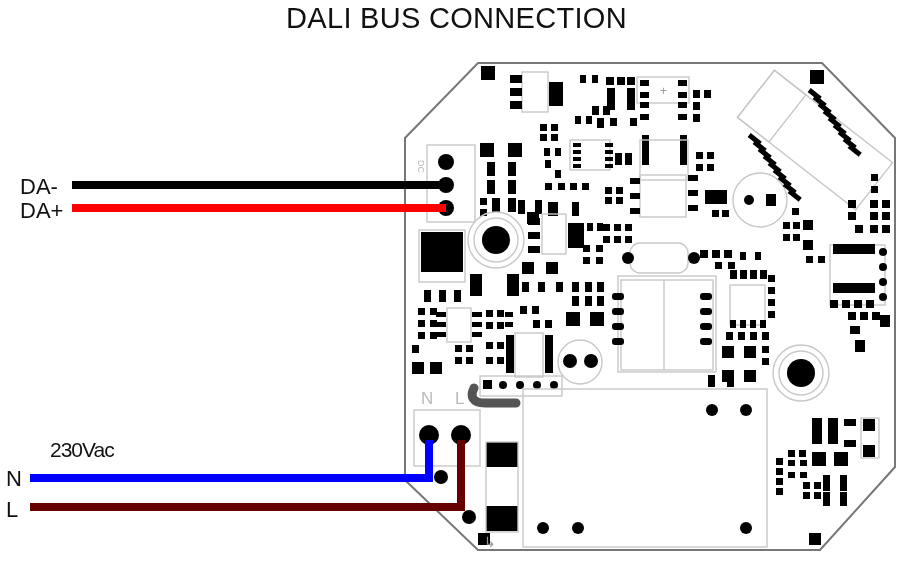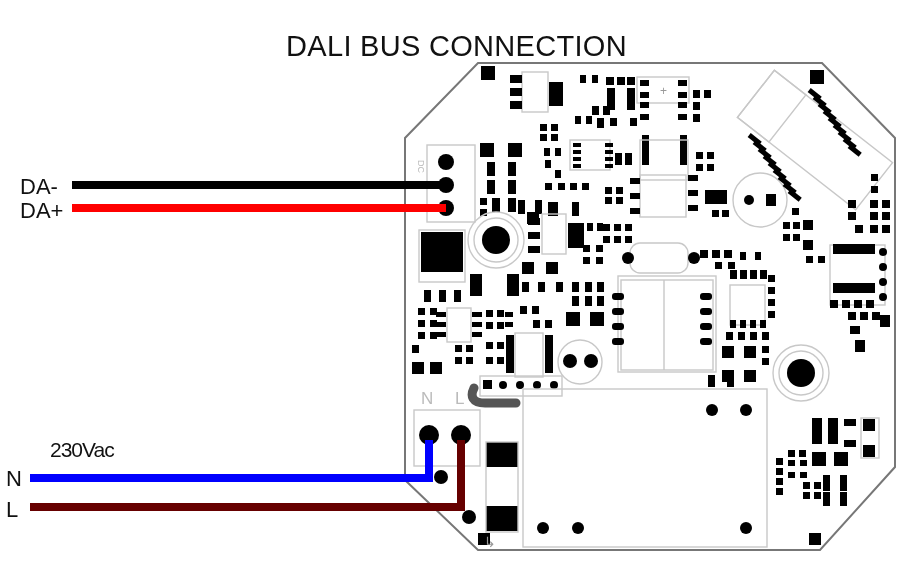--- a/index.html
+++ b/index.html
@@ -1,17 +1,17 @@
 <!DOCTYPE html>
 <html><head>
 <meta charset="utf-8">
 <style>
   html, body { margin:0; padding:0; background:#ffffff; }
   body { width:913px; height:562px; position:relative; overflow:hidden; font-family:"Liberation Sans", sans-serif; }
-  #title { position:absolute; left:0; width:913px; top:2px; text-align:center; font-size:29px; color:#111; letter-spacing:0.3px; font-family:"Liberation Sans", sans-serif;margin-top:28px; }
+  #title { position:absolute; left:0; width:913px; top:2px; text-align:center; font-size:29px; color:#111; letter-spacing:0.3px; font-family:"Liberation Sans", sans-serif; }
   svg { position:absolute; left:0; top:0; }
   .lbl { font-family:"Liberation Sans", sans-serif; fill:#111; }
   .silk { fill:none; stroke:#c8c8c8; stroke-width:1.4; }
   .outline { fill:#fff; stroke:#777; stroke-width:2; }
   .pad { fill:#000; }
 </style>
 </head>
 <body>
 
 <div id="title">DALI BUS CONNECTION</div>

